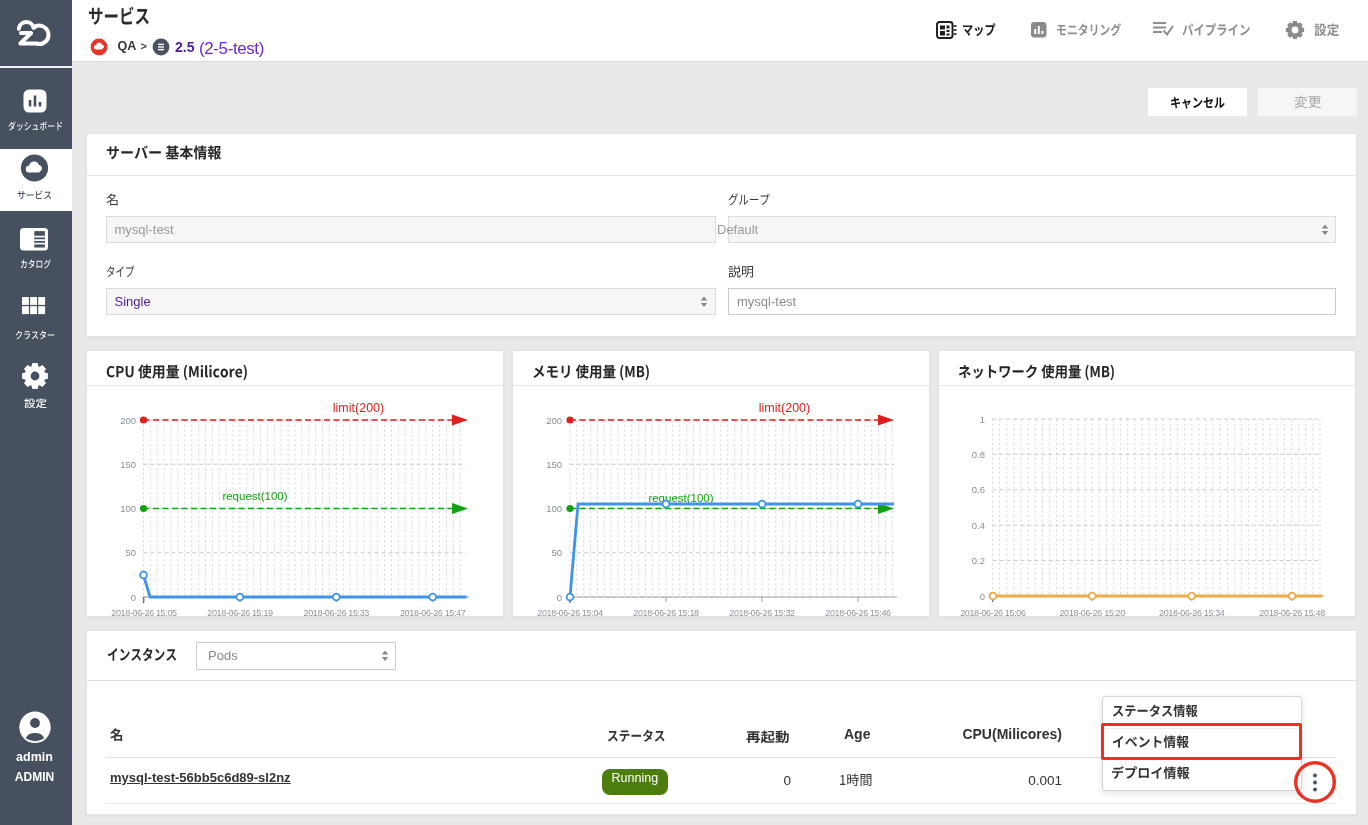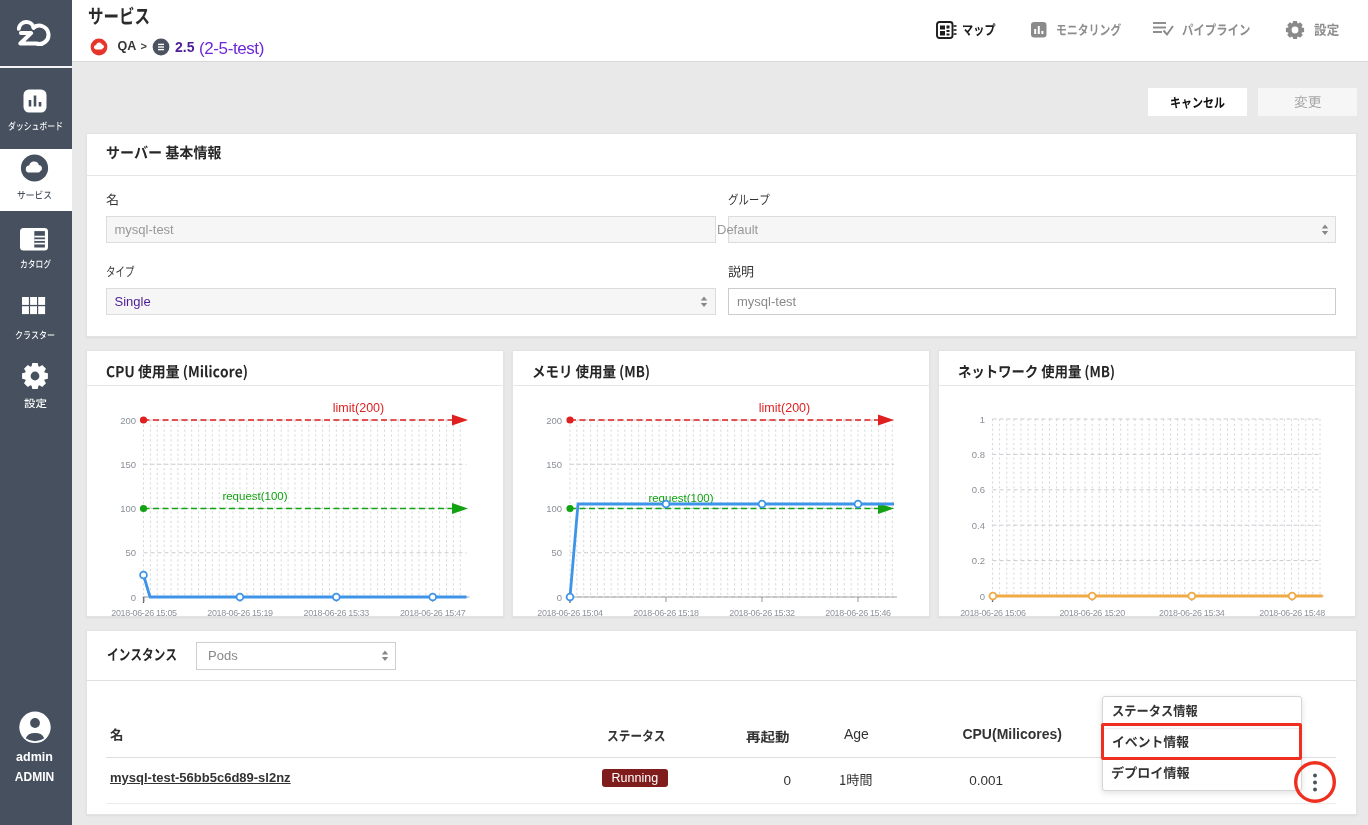--- a/index.html
+++ b/index.html
@@ -448,30 +448,30 @@
     </svg>
 <svg style="position:absolute;left:110.0px;top:728.1px;overflow:visible" width="13.5" height="13.5" viewBox="0 0 13.5 13.5">
       <path transform="translate(0,11.88) scale(0.013500,-0.013500)" fill="#333333" d="M382 59H829V-50H382ZM331 751H686V645H331ZM358 855 493 829Q450 756 394 688Q339 619 268 556Q198 494 108 441Q99 456 84 474Q69 491 53 508Q37 525 23 535Q106 579 170 632Q235 685 282 742Q329 800 358 855ZM648 751H670L690 757L773 714Q729 597 660 500Q590 404 500 327Q411 250 307 193Q203 136 91 98Q84 115 72 135Q60 155 47 174Q34 193 21 206Q125 235 222 286Q320 336 404 404Q487 472 550 554Q613 637 648 731ZM200 532 290 609Q325 585 364 555Q402 525 436 494Q471 464 493 437L396 351Q377 377 344 410Q311 442 273 474Q235 506 200 532ZM774 363H898V-90H774ZM433 363H834V255H433V-89H312V275L404 363Z"></path>
     </svg>
 <svg style="position:absolute;left:607.4px;top:729.1px;overflow:visible" width="58.5" height="13.5" viewBox="0 0 58.5 13.5">
       <path transform="translate(0,11.88) scale(0.011700,-0.013500)" fill="#333333" d="M834 678Q828 669 816 650Q805 631 799 615Q778 568 748 510Q717 452 678 394Q640 335 597 284Q541 221 474 160Q406 98 332 46Q257 -5 179 -42L76 66Q157 97 233 144Q309 191 374 246Q439 301 486 353Q519 391 548 434Q578 477 601 520Q624 562 635 598Q625 598 599 598Q573 598 538 598Q504 598 466 598Q428 598 394 598Q359 598 333 598Q307 598 296 598Q275 598 252 596Q229 595 208 594Q188 592 177 591V733Q192 732 214 730Q236 728 258 727Q281 726 296 726Q309 726 337 726Q365 726 401 726Q437 726 476 726Q514 726 550 726Q585 726 611 726Q637 726 649 726Q682 726 710 730Q737 734 752 739ZM610 367Q649 336 693 295Q737 254 780 210Q823 166 860 126Q896 85 921 55L807 -44Q770 7 722 62Q675 117 622 172Q570 226 516 275Z M1201 767Q1226 763 1255 762Q1284 760 1308 760Q1327 760 1368 760Q1409 760 1460 760Q1511 760 1562 760Q1613 760 1652 760Q1692 760 1710 760Q1736 760 1764 762Q1792 763 1818 767V638Q1792 640 1764 641Q1736 642 1710 642Q1692 642 1652 642Q1613 642 1562 642Q1511 642 1460 642Q1409 642 1368 642Q1328 642 1309 642Q1283 642 1254 641Q1224 640 1201 638ZM1085 511Q1107 509 1132 507Q1158 505 1181 505Q1194 505 1233 505Q1272 505 1327 505Q1382 505 1446 505Q1509 505 1572 505Q1636 505 1691 505Q1746 505 1784 505Q1823 505 1836 505Q1852 505 1880 506Q1907 508 1927 511V381Q1909 383 1883 384Q1857 384 1836 384Q1823 384 1784 384Q1746 384 1691 384Q1636 384 1572 384Q1509 384 1446 384Q1382 384 1327 384Q1272 384 1233 384Q1194 384 1181 384Q1159 384 1132 383Q1106 382 1085 380ZM1597 442Q1597 344 1580 266Q1563 189 1531 127Q1513 93 1483 57Q1453 21 1414 -11Q1375 -43 1330 -65L1213 20Q1266 41 1315 80Q1364 119 1394 163Q1432 221 1445 291Q1458 361 1458 441Z M2092 463Q2110 462 2138 460Q2166 459 2196 458Q2227 457 2253 457Q2278 457 2315 457Q2352 457 2396 457Q2439 457 2486 457Q2532 457 2578 457Q2624 457 2665 457Q2706 457 2738 457Q2771 457 2790 457Q2825 457 2856 460Q2887 462 2907 463V306Q2890 307 2856 309Q2822 311 2790 311Q2771 311 2738 311Q2705 311 2664 311Q2623 311 2578 311Q2532 311 2485 311Q2438 311 2394 311Q2351 311 2314 311Q2278 311 2253 311Q2210 311 2165 310Q2120 308 2092 306Z M3429 468Q3475 442 3530 406Q3584 371 3640 333Q3696 295 3746 259Q3795 223 3829 195L3734 82Q3701 112 3652 152Q3604 191 3548 232Q3492 274 3438 312Q3383 350 3340 377ZM3899 638Q3890 624 3881 605Q3872 586 3866 567Q3851 521 3826 464Q3800 408 3765 350Q3730 291 3685 235Q3614 147 3514 68Q3415 -11 3271 -66L3155 35Q3260 67 3337 111Q3414 155 3470 205Q3527 255 3569 305Q3603 344 3634 392Q3664 441 3686 490Q3709 538 3718 576H3380L3426 690H3710Q3734 690 3758 693Q3781 696 3797 701ZM3569 792Q3551 766 3534 736Q3516 706 3507 690Q3473 630 3421 562Q3369 495 3304 431Q3240 367 3168 317L3060 400Q3148 455 3210 516Q3271 576 3312 632Q3353 689 3378 733Q3390 751 3404 782Q3417 812 3424 837Z M4834 678Q4828 669 4816 650Q4805 631 4799 615Q4778 568 4748 510Q4717 452 4678 394Q4640 335 4597 284Q4541 221 4474 160Q4406 98 4332 46Q4257 -5 4179 -42L4076 66Q4157 97 4233 144Q4309 191 4374 246Q4439 301 4486 353Q4519 391 4548 434Q4578 477 4601 520Q4624 562 4635 598Q4625 598 4599 598Q4573 598 4538 598Q4504 598 4466 598Q4428 598 4394 598Q4359 598 4333 598Q4307 598 4296 598Q4275 598 4252 596Q4229 595 4208 594Q4188 592 4177 591V733Q4192 732 4214 730Q4236 728 4258 727Q4281 726 4296 726Q4309 726 4337 726Q4365 726 4401 726Q4437 726 4476 726Q4514 726 4550 726Q4585 726 4611 726Q4637 726 4649 726Q4682 726 4710 730Q4737 734 4752 739ZM4610 367Q4649 336 4693 295Q4737 254 4780 210Q4823 166 4860 126Q4896 85 4921 55L4807 -44Q4770 7 4722 62Q4675 117 4622 172Q4570 226 4516 275Z"></path>
     </svg>
 <svg style="position:absolute;left:746.3px;top:729.9px;overflow:visible" width="43.5" height="13.5" viewBox="0 0 43.5 13.5">
       <path transform="translate(0,11.88) scale(0.014500,-0.013500)" fill="#333333" d="M30 251H970V140H30ZM71 796H930V685H71ZM228 434H780V332H228ZM736 619H856V40Q856 -5 844 -31Q832 -57 801 -71Q770 -85 724 -88Q679 -91 616 -91Q611 -67 598 -34Q586 0 574 22Q602 21 630 20Q658 20 680 20Q703 20 711 20Q725 20 730 25Q736 30 736 42ZM145 619H784V511H263V-91H145ZM436 762H556V212H436Z M1070 750H1480V646H1070ZM1589 552H1862V448H1589ZM1042 553H1505V447H1042ZM1303 339H1496V236H1303ZM1219 847H1331V496H1219ZM1244 485H1354V40H1244ZM1534 811H1913V423H1798V706H1534ZM1542 552H1658V243Q1658 217 1666 210Q1674 203 1704 203Q1711 203 1726 203Q1741 203 1760 203Q1778 203 1794 203Q1811 203 1819 203Q1837 203 1846 212Q1856 221 1860 249Q1863 277 1865 332Q1878 323 1896 314Q1915 306 1935 299Q1955 292 1970 287Q1964 212 1950 170Q1935 129 1906 112Q1878 96 1829 96Q1822 96 1808 96Q1793 96 1776 96Q1758 96 1740 96Q1722 96 1708 96Q1694 96 1687 96Q1632 96 1600 108Q1569 121 1556 153Q1542 185 1542 243ZM1169 292Q1190 213 1222 165Q1253 117 1299 92Q1345 68 1406 60Q1468 51 1547 51Q1566 51 1599 50Q1632 50 1673 50Q1714 51 1758 51Q1803 51 1846 51Q1888 51 1923 52Q1958 54 1981 54Q1972 41 1962 20Q1953 -1 1946 -24Q1939 -46 1935 -64H1864H1547Q1448 -64 1372 -52Q1297 -39 1242 -4Q1186 31 1148 96Q1110 161 1083 266ZM1077 389 1187 381Q1184 286 1178 197Q1171 108 1156 32Q1141 -45 1115 -103Q1105 -95 1086 -86Q1068 -76 1048 -66Q1028 -57 1015 -52Q1040 -1 1052 69Q1065 139 1070 221Q1076 303 1077 389Z M2058 203H2525V118H2058ZM2036 679H2536V592H2036ZM2234 749H2343V32H2234ZM2030 44Q2093 48 2174 54Q2255 60 2346 68Q2436 75 2526 83L2527 -8Q2442 -17 2356 -26Q2269 -35 2190 -42Q2110 -50 2044 -57ZM2157 362V317H2421V362ZM2157 478V433H2421V478ZM2062 553H2520V242H2062ZM2472 844 2524 755Q2461 742 2382 732Q2304 723 2222 718Q2140 712 2065 710Q2062 729 2054 754Q2047 778 2038 796Q2094 799 2153 804Q2212 808 2270 814Q2327 820 2378 828Q2430 835 2472 844ZM2535 623H2882V513H2535ZM2833 623H2948Q2948 623 2948 613Q2948 603 2948 590Q2948 578 2948 570Q2944 416 2940 308Q2936 201 2932 132Q2927 62 2918 23Q2910 -16 2898 -33Q2881 -58 2862 -68Q2844 -79 2819 -84Q2796 -88 2763 -88Q2730 -89 2694 -88Q2693 -63 2684 -30Q2674 3 2660 27Q2692 24 2719 23Q2746 22 2760 22Q2772 22 2780 26Q2788 30 2795 39Q2803 51 2809 86Q2815 120 2820 184Q2824 249 2828 351Q2831 453 2833 598ZM2631 833H2746Q2746 705 2744 590Q2741 475 2730 374Q2720 272 2696 186Q2671 99 2627 28Q2583 -43 2514 -97Q2505 -82 2490 -65Q2476 -48 2460 -32Q2445 -17 2430 -7Q2493 41 2532 104Q2571 166 2592 242Q2613 319 2621 410Q2629 502 2630 608Q2631 713 2631 833Z"></path>
     </svg>
-<div class="abs" style="left:844px;top:725.5px;font-size:14px;font-weight:normal;color:#333">Age</div>
+<div class="abs" style="left:844px;top:725.5px;font-size:14px;font-weight:bold;color:#333">Age</div>
 <div class="abs" style="left:960px;top:725.5px;width:102px;text-align:right;font-size:14px;font-weight:bold;color:#333">CPU(Milicores)</div>
 <div class="abs" style="left:106px;top:757px;width:1230px;height:1px;background:#ddd"></div>
 <div class="abs" style="left:110px;top:770px;font-size:13px;font-weight:bold;color:#333;text-decoration:underline">mysql-test-56bb5c6d89-sl2nz</div>
-<div class="abs" style="left:602px;top:769px;width:65.7px;height:18px;background:#7f1d1d;border-radius:3px;text-align:center;line-height:19.5px;font-size:12.5px;color:#fff">Running</div>
+<div class="abs" style="left:602px;top:769px;width:65.7px;height:26px;background:#4d7c0f;border-radius:8px;text-align:center;line-height:19.5px;font-size:12.5px;color:#fff">Running</div>
 <div class="abs" style="left:741px;top:773px;width:50px;text-align:right;font-size:13.5px;color:#333">0</div>
 <svg style="position:absolute;left:839.0px;top:773.4px;overflow:visible" width="33.5" height="13.5" viewBox="0 0 33.5 13.5">
       <path transform="translate(0,11.88) scale(0.013112,-0.013500)" fill="#333333" d="M88 0V76H252V623H121V681Q170 690 206 703Q243 716 273 733H343V76H490V0Z M976 721H1477V654H976ZM934 527H1519V459H934ZM939 346H1509V279H939ZM1186 841H1260V485H1186ZM1318 470H1392V9Q1392 -23 1383 -40Q1374 -58 1351 -66Q1327 -75 1288 -77Q1249 -79 1188 -79Q1186 -64 1178 -44Q1171 -23 1163 -8Q1209 -9 1247 -10Q1285 -10 1297 -9Q1309 -9 1314 -5Q1318 -1 1318 10ZM1000 209 1060 244Q1085 219 1111 188Q1137 157 1158 127Q1180 97 1191 72L1127 33Q1116 58 1096 88Q1075 119 1050 150Q1025 182 1000 209ZM667 775H917V117H667V185H846V706H667ZM670 484H879V416H670ZM631 775H701V35H631Z M1903 227H2206V169H1903ZM1899 378H2240V13H1899V72H2170V319H1899ZM1867 378H1935V-38H1867ZM1682 655H1960V600H1682ZM2143 655H2427V600H2143ZM2395 797H2471V19Q2471 -16 2462 -36Q2452 -56 2427 -66Q2403 -76 2362 -78Q2320 -80 2258 -80Q2256 -69 2252 -55Q2248 -41 2242 -27Q2237 -13 2232 -3Q2262 -4 2290 -4Q2319 -4 2341 -4Q2363 -4 2372 -4Q2385 -3 2390 2Q2395 7 2395 20ZM1688 797H2008V454H1688V511H1938V739H1688ZM2433 797V739H2170V510H2433V452H2099V797ZM1645 797H1720V-81H1645Z"></path>
     </svg>
-<div class="abs" style="left:953px;top:773px;width:50px;text-align:right;font-size:13.5px;color:#333">0.001</div>
+<div class="abs" style="left:1012px;top:773px;width:50px;text-align:right;font-size:13.5px;color:#333">0.001</div>
 <div class="abs" style="left:106px;top:803px;width:1230px;height:1px;background:#ececec"></div>
 <div class="abs" style="left:1102px;top:696px;width:200px;height:95px;background:#fff;border:1px solid #d5d5d5;border-radius:3px;box-shadow:0 2px 6px rgba(0,0,0,.12)"></div>
 <div class="abs" style="left:1103px;top:727.5px;width:198px;height:1px;background:#eee"></div>
 <div class="abs" style="left:1103px;top:759px;width:198px;height:1px;background:#eee"></div>
 <svg style="position:absolute;left:1111.5px;top:703.6px;overflow:visible" width="85.7" height="13.5" viewBox="0 0 85.7 13.5">
       <path transform="translate(0,11.88) scale(0.012243,-0.013500)" fill="#333333" d="M834 678Q828 669 816 650Q805 631 799 615Q778 568 748 510Q717 452 678 394Q640 335 597 284Q541 221 474 160Q406 98 332 46Q257 -5 179 -42L76 66Q157 97 233 144Q309 191 374 246Q439 301 486 353Q519 391 548 434Q578 477 601 520Q624 562 635 598Q625 598 599 598Q573 598 538 598Q504 598 466 598Q428 598 394 598Q359 598 333 598Q307 598 296 598Q275 598 252 596Q229 595 208 594Q188 592 177 591V733Q192 732 214 730Q236 728 258 727Q281 726 296 726Q309 726 337 726Q365 726 401 726Q437 726 476 726Q514 726 550 726Q585 726 611 726Q637 726 649 726Q682 726 710 730Q737 734 752 739ZM610 367Q649 336 693 295Q737 254 780 210Q823 166 860 126Q896 85 921 55L807 -44Q770 7 722 62Q675 117 622 172Q570 226 516 275Z M1201 767Q1226 763 1255 762Q1284 760 1308 760Q1327 760 1368 760Q1409 760 1460 760Q1511 760 1562 760Q1613 760 1652 760Q1692 760 1710 760Q1736 760 1764 762Q1792 763 1818 767V638Q1792 640 1764 641Q1736 642 1710 642Q1692 642 1652 642Q1613 642 1562 642Q1511 642 1460 642Q1409 642 1368 642Q1328 642 1309 642Q1283 642 1254 641Q1224 640 1201 638ZM1085 511Q1107 509 1132 507Q1158 505 1181 505Q1194 505 1233 505Q1272 505 1327 505Q1382 505 1446 505Q1509 505 1572 505Q1636 505 1691 505Q1746 505 1784 505Q1823 505 1836 505Q1852 505 1880 506Q1907 508 1927 511V381Q1909 383 1883 384Q1857 384 1836 384Q1823 384 1784 384Q1746 384 1691 384Q1636 384 1572 384Q1509 384 1446 384Q1382 384 1327 384Q1272 384 1233 384Q1194 384 1181 384Q1159 384 1132 383Q1106 382 1085 380ZM1597 442Q1597 344 1580 266Q1563 189 1531 127Q1513 93 1483 57Q1453 21 1414 -11Q1375 -43 1330 -65L1213 20Q1266 41 1315 80Q1364 119 1394 163Q1432 221 1445 291Q1458 361 1458 441Z M2092 463Q2110 462 2138 460Q2166 459 2196 458Q2227 457 2253 457Q2278 457 2315 457Q2352 457 2396 457Q2439 457 2486 457Q2532 457 2578 457Q2624 457 2665 457Q2706 457 2738 457Q2771 457 2790 457Q2825 457 2856 460Q2887 462 2907 463V306Q2890 307 2856 309Q2822 311 2790 311Q2771 311 2738 311Q2705 311 2664 311Q2623 311 2578 311Q2532 311 2485 311Q2438 311 2394 311Q2351 311 2314 311Q2278 311 2253 311Q2210 311 2165 310Q2120 308 2092 306Z M3429 468Q3475 442 3530 406Q3584 371 3640 333Q3696 295 3746 259Q3795 223 3829 195L3734 82Q3701 112 3652 152Q3604 191 3548 232Q3492 274 3438 312Q3383 350 3340 377ZM3899 638Q3890 624 3881 605Q3872 586 3866 567Q3851 521 3826 464Q3800 408 3765 350Q3730 291 3685 235Q3614 147 3514 68Q3415 -11 3271 -66L3155 35Q3260 67 3337 111Q3414 155 3470 205Q3527 255 3569 305Q3603 344 3634 392Q3664 441 3686 490Q3709 538 3718 576H3380L3426 690H3710Q3734 690 3758 693Q3781 696 3797 701ZM3569 792Q3551 766 3534 736Q3516 706 3507 690Q3473 630 3421 562Q3369 495 3304 431Q3240 367 3168 317L3060 400Q3148 455 3210 516Q3271 576 3312 632Q3353 689 3378 733Q3390 751 3404 782Q3417 812 3424 837Z M4834 678Q4828 669 4816 650Q4805 631 4799 615Q4778 568 4748 510Q4717 452 4678 394Q4640 335 4597 284Q4541 221 4474 160Q4406 98 4332 46Q4257 -5 4179 -42L4076 66Q4157 97 4233 144Q4309 191 4374 246Q4439 301 4486 353Q4519 391 4548 434Q4578 477 4601 520Q4624 562 4635 598Q4625 598 4599 598Q4573 598 4538 598Q4504 598 4466 598Q4428 598 4394 598Q4359 598 4333 598Q4307 598 4296 598Q4275 598 4252 596Q4229 595 4208 594Q4188 592 4177 591V733Q4192 732 4214 730Q4236 728 4258 727Q4281 726 4296 726Q4309 726 4337 726Q4365 726 4401 726Q4437 726 4476 726Q4514 726 4550 726Q4585 726 4611 726Q4637 726 4649 726Q4682 726 4710 730Q4737 734 4752 739ZM4610 367Q4649 336 4693 295Q4737 254 4780 210Q4823 166 4860 126Q4896 85 4921 55L4807 -44Q4770 7 4722 62Q4675 117 4622 172Q4570 226 4516 275Z M5463 273H5809V189H5463ZM5339 781H5936V696H5339ZM5366 655H5909V575H5366ZM5308 533H5968V447H5308ZM5464 144H5810V60H5464ZM5375 408H5803V320H5486V-90H5375ZM5786 408H5900V25Q5900 -14 5890 -37Q5881 -60 5853 -72Q5827 -84 5789 -87Q5751 -90 5698 -89Q5695 -67 5686 -38Q5676 -8 5666 13Q5697 11 5728 11Q5758 11 5768 11Q5786 11 5786 27ZM5575 850H5694V504H5575ZM5144 850H5253V-89H5144ZM5058 652 5142 641Q5142 600 5136 549Q5131 498 5123 448Q5115 398 5104 359L5017 389Q5028 424 5036 470Q5044 515 5050 563Q5056 611 5058 652ZM5236 682 5310 713Q5327 679 5344 638Q5361 598 5369 570L5290 532Q5283 561 5267 604Q5251 647 5236 682Z M6566 463H6871V368H6566ZM6506 807H6874V702H6615V-89H6506ZM6814 807H6925V618Q6925 580 6915 556Q6905 533 6875 521Q6846 509 6805 506Q6764 504 6709 504Q6705 528 6696 557Q6686 586 6675 607Q6700 606 6724 606Q6749 605 6768 606Q6787 606 6794 606Q6805 607 6810 610Q6814 612 6814 620ZM6692 392Q6717 309 6758 234Q6799 159 6856 100Q6913 40 6983 4Q6964 -12 6941 -40Q6918 -68 6905 -91Q6831 -46 6773 24Q6715 93 6672 182Q6630 270 6601 370ZM6837 463H6857L6877 467L6949 441Q6931 328 6894 227Q6857 126 6802 46Q6746 -35 6670 -92Q6657 -71 6634 -48Q6611 -25 6591 -10Q6660 38 6710 108Q6761 179 6792 264Q6824 349 6837 440ZM6066 761H6451V661H6066ZM6060 197H6462V96H6060ZM6030 593H6488V492H6030ZM6051 375H6473V274H6051ZM6209 847H6320V555H6209ZM6209 333H6320V-87H6209ZM6344 507 6444 482Q6429 448 6416 416Q6403 384 6391 361L6305 384Q6312 402 6320 424Q6327 445 6334 467Q6341 489 6344 507ZM6094 482 6183 505Q6197 477 6208 442Q6220 408 6223 384L6130 358Q6127 383 6116 418Q6106 452 6094 482Z"></path>
     </svg>
 <svg style="position:absolute;left:1111.5px;top:735.0px;overflow:visible" width="77.0" height="13.5" viewBox="0 0 77.0 13.5">
       <path transform="translate(0,11.88) scale(0.012833,-0.013500)" fill="#333333" d="M62 389Q197 424 306 470Q416 517 499 568Q551 600 604 642Q656 683 702 727Q749 771 781 811L889 708Q843 663 788 617Q734 571 675 529Q616 487 558 452Q501 419 430 384Q360 349 282 318Q204 287 125 263ZM478 504 620 537V87Q620 65 621 39Q622 13 624 -10Q626 -32 629 -44H471Q473 -32 474 -10Q476 13 477 39Q478 65 478 87Z M1709 693Q1723 673 1740 644Q1758 615 1775 586Q1792 557 1803 533L1713 494Q1699 526 1684 554Q1670 581 1656 606Q1641 632 1622 657ZM1843 748Q1858 729 1876 700Q1894 672 1912 644Q1929 615 1940 592L1853 550Q1837 582 1822 608Q1807 635 1792 660Q1776 684 1757 709ZM1035 285Q1058 304 1076 321Q1094 338 1118 361Q1135 379 1157 404Q1179 429 1204 460Q1230 491 1257 524Q1284 556 1310 587Q1354 640 1401 646Q1448 651 1506 595Q1540 564 1576 528Q1611 492 1646 456Q1680 420 1710 387Q1744 352 1786 306Q1829 260 1874 212Q1918 164 1956 123L1846 5Q1813 47 1775 93Q1737 139 1701 182Q1665 226 1635 260Q1614 286 1588 316Q1561 345 1535 374Q1509 403 1487 426Q1465 449 1452 463Q1427 487 1410 486Q1392 484 1370 457Q1356 438 1336 412Q1316 386 1295 357Q1274 328 1254 301Q1235 274 1220 254Q1203 230 1186 206Q1169 181 1155 161Z M2241 760Q2267 742 2302 716Q2337 690 2374 660Q2412 629 2445 600Q2478 571 2499 548L2397 444Q2378 465 2347 494Q2316 523 2280 554Q2244 585 2209 613Q2174 641 2147 660ZM2116 94Q2194 105 2263 125Q2332 145 2391 171Q2450 197 2499 225Q2584 276 2655 341Q2726 406 2779 476Q2832 547 2863 614L2941 473Q2903 406 2848 339Q2792 272 2722 212Q2652 151 2571 103Q2520 72 2461 44Q2402 17 2336 -4Q2271 -26 2200 -38Z M3314 96Q3314 115 3314 158Q3314 202 3314 260Q3314 317 3314 380Q3314 443 3314 502Q3314 560 3314 605Q3314 650 3314 671Q3314 697 3312 731Q3309 765 3304 791H3460Q3457 765 3454 734Q3451 702 3451 671Q3451 643 3451 595Q3451 547 3451 488Q3451 430 3451 370Q3451 309 3451 253Q3451 197 3451 156Q3451 114 3451 96Q3451 82 3452 56Q3453 31 3456 4Q3459 -23 3460 -44H3304Q3308 -14 3311 26Q3314 66 3314 96ZM3421 532Q3471 519 3533 498Q3595 478 3658 455Q3721 432 3776 410Q3832 387 3869 368L3812 230Q3770 252 3719 274Q3668 297 3616 318Q3563 339 3512 357Q3462 375 3421 389Z M4463 273H4809V189H4463ZM4339 781H4936V696H4339ZM4366 655H4909V575H4366ZM4308 533H4968V447H4308ZM4464 144H4810V60H4464ZM4375 408H4803V320H4486V-90H4375ZM4786 408H4900V25Q4900 -14 4890 -37Q4881 -60 4853 -72Q4827 -84 4789 -87Q4751 -90 4698 -89Q4695 -67 4686 -38Q4676 -8 4666 13Q4697 11 4728 11Q4758 11 4768 11Q4786 11 4786 27ZM4575 850H4694V504H4575ZM4144 850H4253V-89H4144ZM4058 652 4142 641Q4142 600 4136 549Q4131 498 4123 448Q4115 398 4104 359L4017 389Q4028 424 4036 470Q4044 515 4050 563Q4056 611 4058 652ZM4236 682 4310 713Q4327 679 4344 638Q4361 598 4369 570L4290 532Q4283 561 4267 604Q4251 647 4236 682Z M5566 463H5871V368H5566ZM5506 807H5874V702H5615V-89H5506ZM5814 807H5925V618Q5925 580 5915 556Q5905 533 5875 521Q5846 509 5805 506Q5764 504 5709 504Q5705 528 5696 557Q5686 586 5675 607Q5700 606 5724 606Q5749 605 5768 606Q5787 606 5794 606Q5805 607 5810 610Q5814 612 5814 620ZM5692 392Q5717 309 5758 234Q5799 159 5856 100Q5913 40 5983 4Q5964 -12 5941 -40Q5918 -68 5905 -91Q5831 -46 5773 24Q5715 93 5672 182Q5630 270 5601 370ZM5837 463H5857L5877 467L5949 441Q5931 328 5894 227Q5857 126 5802 46Q5746 -35 5670 -92Q5657 -71 5634 -48Q5611 -25 5591 -10Q5660 38 5710 108Q5761 179 5792 264Q5824 349 5837 440ZM5066 761H5451V661H5066ZM5060 197H5462V96H5060ZM5030 593H5488V492H5030ZM5051 375H5473V274H5051ZM5209 847H5320V555H5209ZM5209 333H5320V-87H5209ZM5344 507 5444 482Q5429 448 5416 416Q5403 384 5391 361L5305 384Q5312 402 5320 424Q5327 445 5334 467Q5341 489 5344 507ZM5094 482 5183 505Q5197 477 5208 442Q5220 408 5223 384L5130 358Q5127 383 5116 418Q5106 452 5094 482Z"></path>
     </svg>

